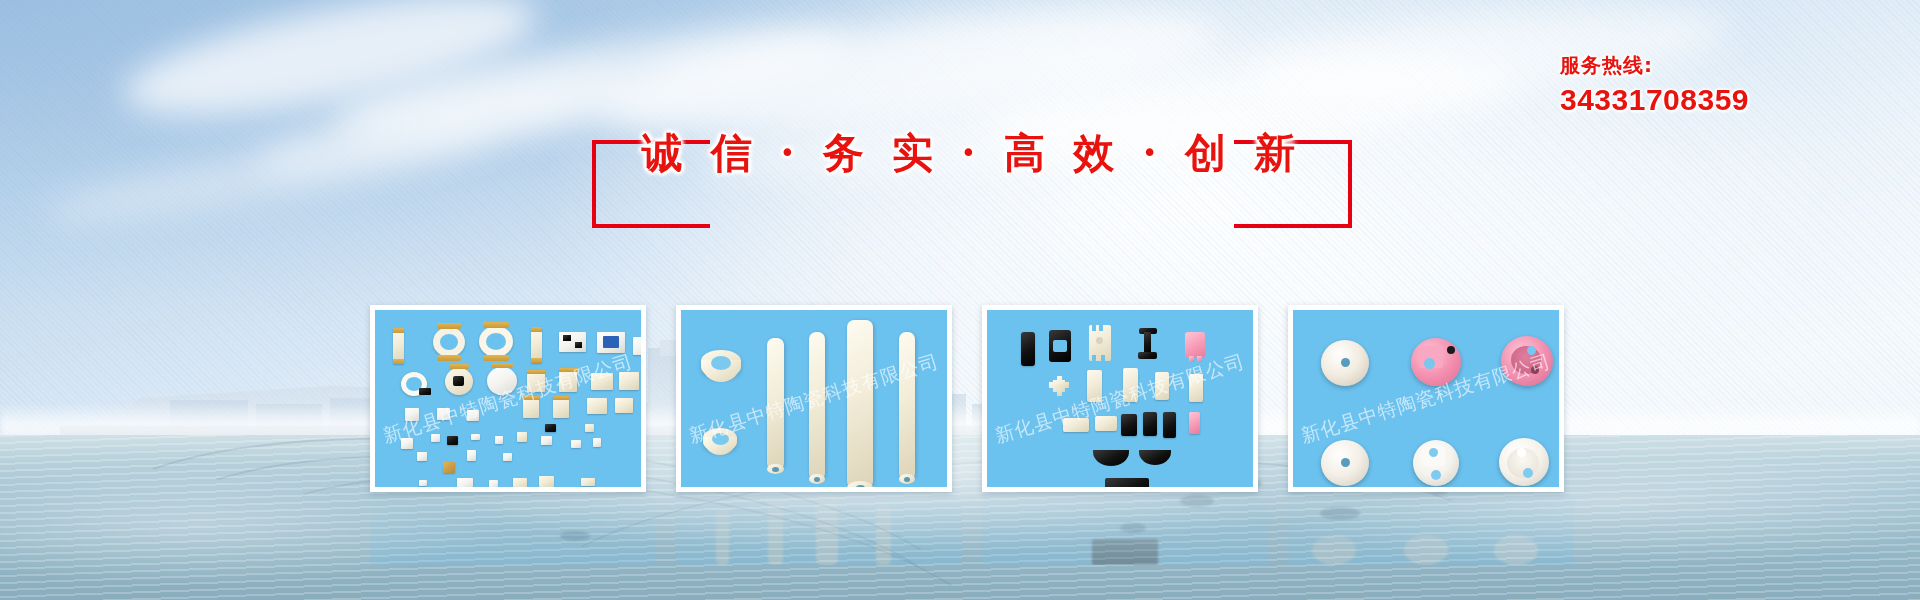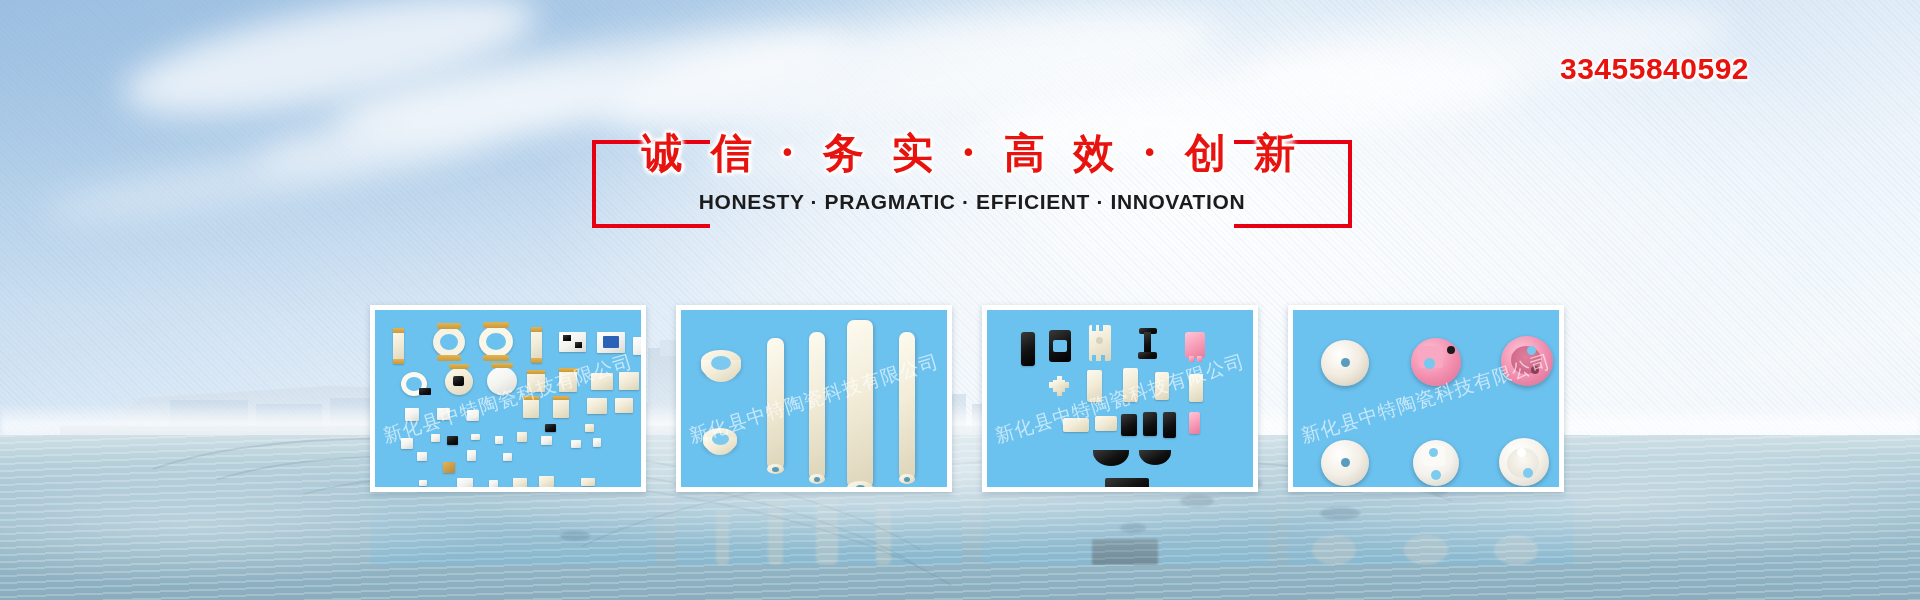--- a/index.html
+++ b/index.html
@@ -250,25 +250,25 @@
       <div style="position:absolute;left:24px;top:0;width:44px;height:30px;background:#ece7dc;border-radius:50%;"></div>
       <div style="position:absolute;left:116px;top:0;width:44px;height:30px;background:#f0ece2;border-radius:50%;"></div>
       <div style="position:absolute;left:206px;top:0;width:44px;height:30px;background:#f2eee6;border-radius:50%;"></div>
     </div>
   </div>
 
   <div class="slogan-wrap">
     <div class="bracket-l"></div>
     <div class="bracket-r"></div>
     <div class="slogan-cn">诚 信 · 务 实 · 高 效 · 创 新</div>
-    <div class="slogan-en">HONESTY · PRAGMATIC · EFFICIENT · INNOVATION</div>
   </div>
 
   <div class="contact">
-    <div class="contact-phone">33455840592</div>
+    <div class="contact-label">服务热线:</div>
+    <div class="contact-phone">34331708359</div>
   </div>
 
   <div class="panel p1">
     <div class="panel-inner">
       <div class="part cream chip" style="left:18px;top:18px;width:11px;height:36px;"></div>
       <div class="part gold-t" style="left:18px;top:18px;width:11px;height:5px;"></div>
       <div class="part gold-t" style="left:18px;top:49px;width:11px;height:5px;"></div>
 
       <div class="part white-p ring" style="left:58px;top:17px;width:32px;height:30px;border:7px solid #f7f3e4;background:#6cc2ef;"></div>
       <div class="part gold-t" style="left:62px;top:13px;width:24px;height:6px;border-radius:2px;"></div>

